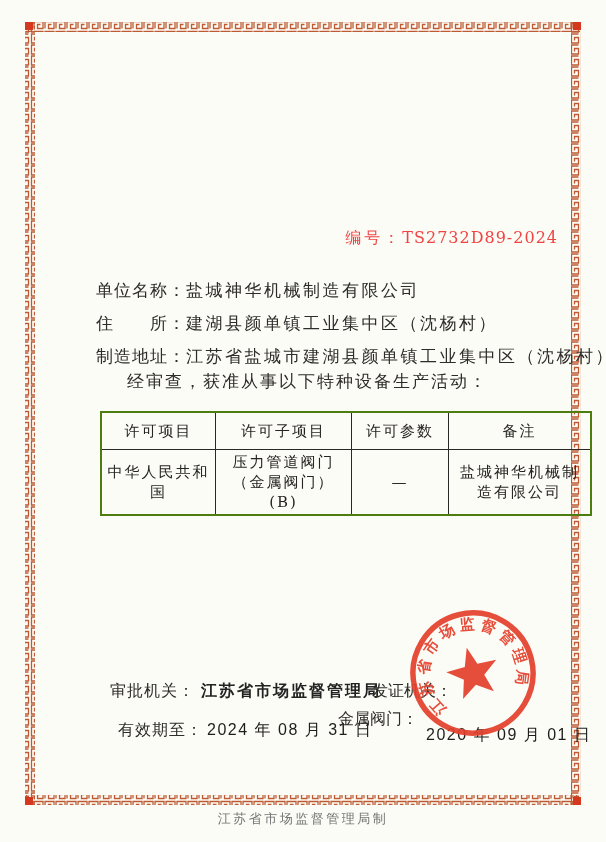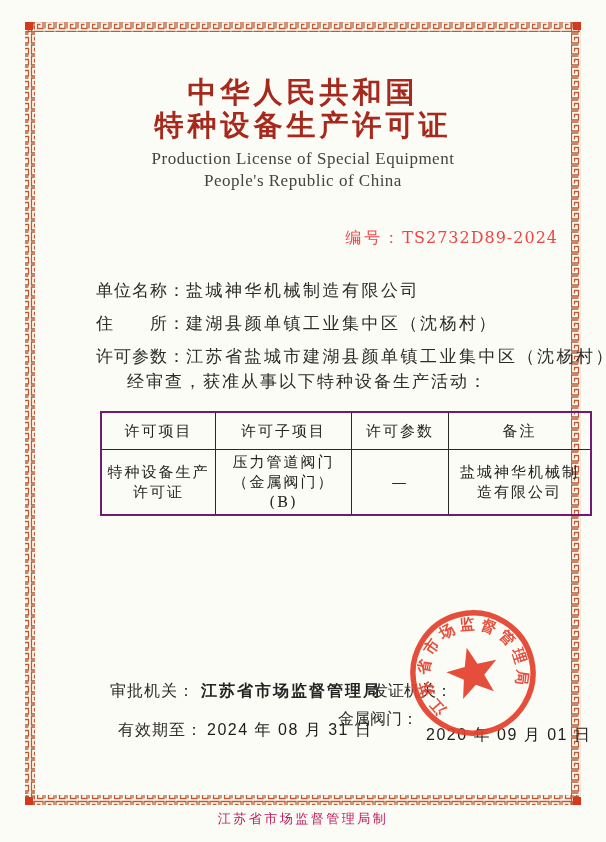--- a/index.html
+++ b/index.html
@@ -40,21 +40,21 @@
 
   table.license-table {
     position:absolute; left:100px; top:411px;
     border-collapse:collapse; table-layout:fixed; width:453px;
     font-size:15px; color:#262422;
   }
   table.license-table th, table.license-table td {
     border:1px solid #2a2826; text-align:center; vertical-align:middle;
     padding:2px 4px; line-height:20px; font-weight:normal; letter-spacing:2px;
   }
-  table.license-table { border:2px solid #701a75; }
+  table.license-table { border:2px solid #4d7c0f; }
   table.license-table th { height:32px; }
   table.license-table td { height:44px; }
   .col-1 { width:105px; } .col-2 { width:127px; } .col-3 { width:88px; } .col-4 { width:133px; }
 
   .bottom-row { position:absolute; font-size:16px; white-space:nowrap; }
   .approve-row { left:110px; top:681px; }
   .approve-row .bval {
     font-family:"Liberation Sans",sans-serif; font-weight:bold;
     letter-spacing:2px; margin-left:6px; color:#222;
   }
@@ -66,21 +66,21 @@
     font-family:"Liberation Sans",sans-serif; letter-spacing:1.5px;
     margin-left:4px; color:#1f1d1b;
   }
   .blabel { letter-spacing:1px;margin-top:24px; }
 
   .stamp { position:absolute; left:397px; top:597px; opacity:0.92; }
   .seal-text-char { font-family:"DejaVu Serif",serif; }
 
   .footer-note {
     position:absolute; left:0; top:810px; width:606px; text-align:center;
-    font-size:13px; letter-spacing:2.5px; color:#be185d;
+    font-size:13px; letter-spacing:2.5px; color:#737373;
   }
 </style>
 </head>
 <body>
 
 <div class="page">
 
   <svg class="border-svg" width="606" height="842" aria-hidden="true">
     <defs>
       <pattern id="mh" width="11" height="10" patternUnits="userSpaceOnUse">
@@ -93,55 +93,49 @@
     <rect x="26" y="22" width="554" height="10" fill="url(#mh)"></rect>
     <rect x="26" y="795" width="554" height="10" fill="url(#mh)"></rect>
     <rect x="25" y="22" width="10" height="783" fill="url(#mv)"></rect>
     <rect x="571" y="22" width="10" height="783" fill="url(#mv)"></rect>
     <rect x="25" y="22" width="8" height="8" fill="#d43920"></rect>
     <rect x="573" y="22" width="8" height="8" fill="#d43920"></rect>
     <rect x="25" y="797" width="8" height="8" fill="#d43920"></rect>
     <rect x="573" y="797" width="8" height="8" fill="#d43920"></rect>
   </svg>
 
-  <div class="title-block">
-    <div class="title-cn">中华人民共和国</div>
-    <div class="title-cn">特种设备生产许可证</div>
-    <div class="title-en first">Production License of Special Equipment</div>
-    <div class="title-en">People's Republic of China</div>
-  </div>
 
   <div class="license-no">
     <span class="lbl">编号：</span><span>TS2732D89-2024</span>
   </div>
 
   <div class="fields">
     <div class="field-row">
       <span class="flabel">单位名称：</span><span class="fvalue">盐城神华机械制造有限公司</span>
     </div>
     <div class="field-row">
       <span class="flabel">住　　所：</span><span class="fvalue">建湖县颜单镇工业集中区（沈杨村）</span>
     </div>
     <div class="field-row">
-      <span class="flabel">许可参数：</span><span class="fvalue">江苏省盐城市建湖县颜单镇工业集中区（沈杨村）</span>
+      <span class="flabel">制造地址：</span><span class="fvalue">江苏省盐城市建湖县颜单镇工业集中区（沈杨村）</span>
     </div>
   </div>
 
   <div class="statement">经审查，获准从事以下特种设备生产活动：</div>
 
   <table class="license-table">
     <tbody>
         <tr>
       <th class="col-1">许可项目</th>
       <th class="col-2">许可子项目</th>
       <th class="col-3">许可参数</th>
       <th class="col-4">备注</th>
     </tr>
     <tr>
-      <td>特种设备生产许可证</td>
+      <td>中华人民共和国</td>
       <td>压力管道阀门（金属阀门）(B)</td>
       <td>—</td>
       <td>盐城神华机械制造有限公司</td>
     </tr>
   </tbody>
     </table>
 
   <div class="bottom-row approve-row">
     <span class="blabel">审批机关：</span><span class="bval">江苏省市场监督管理局</span>
   </div>

